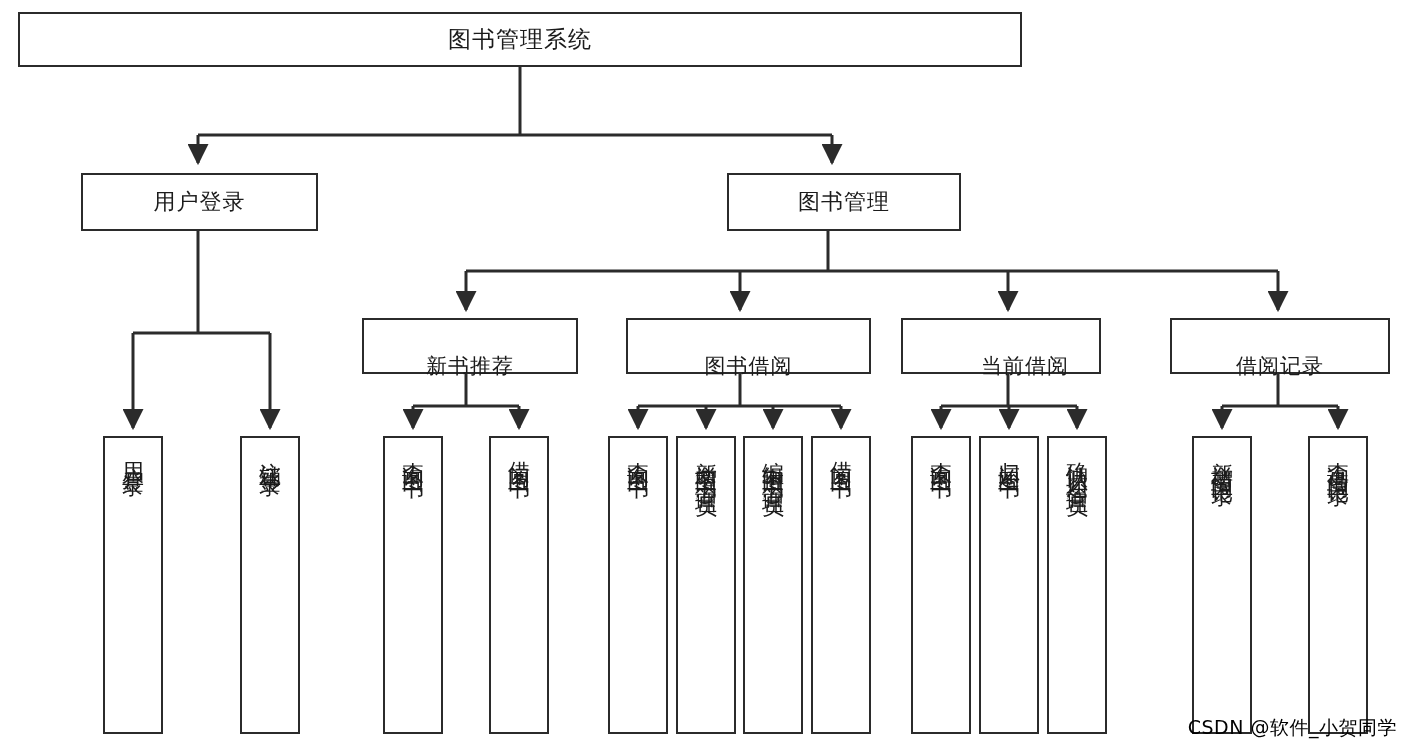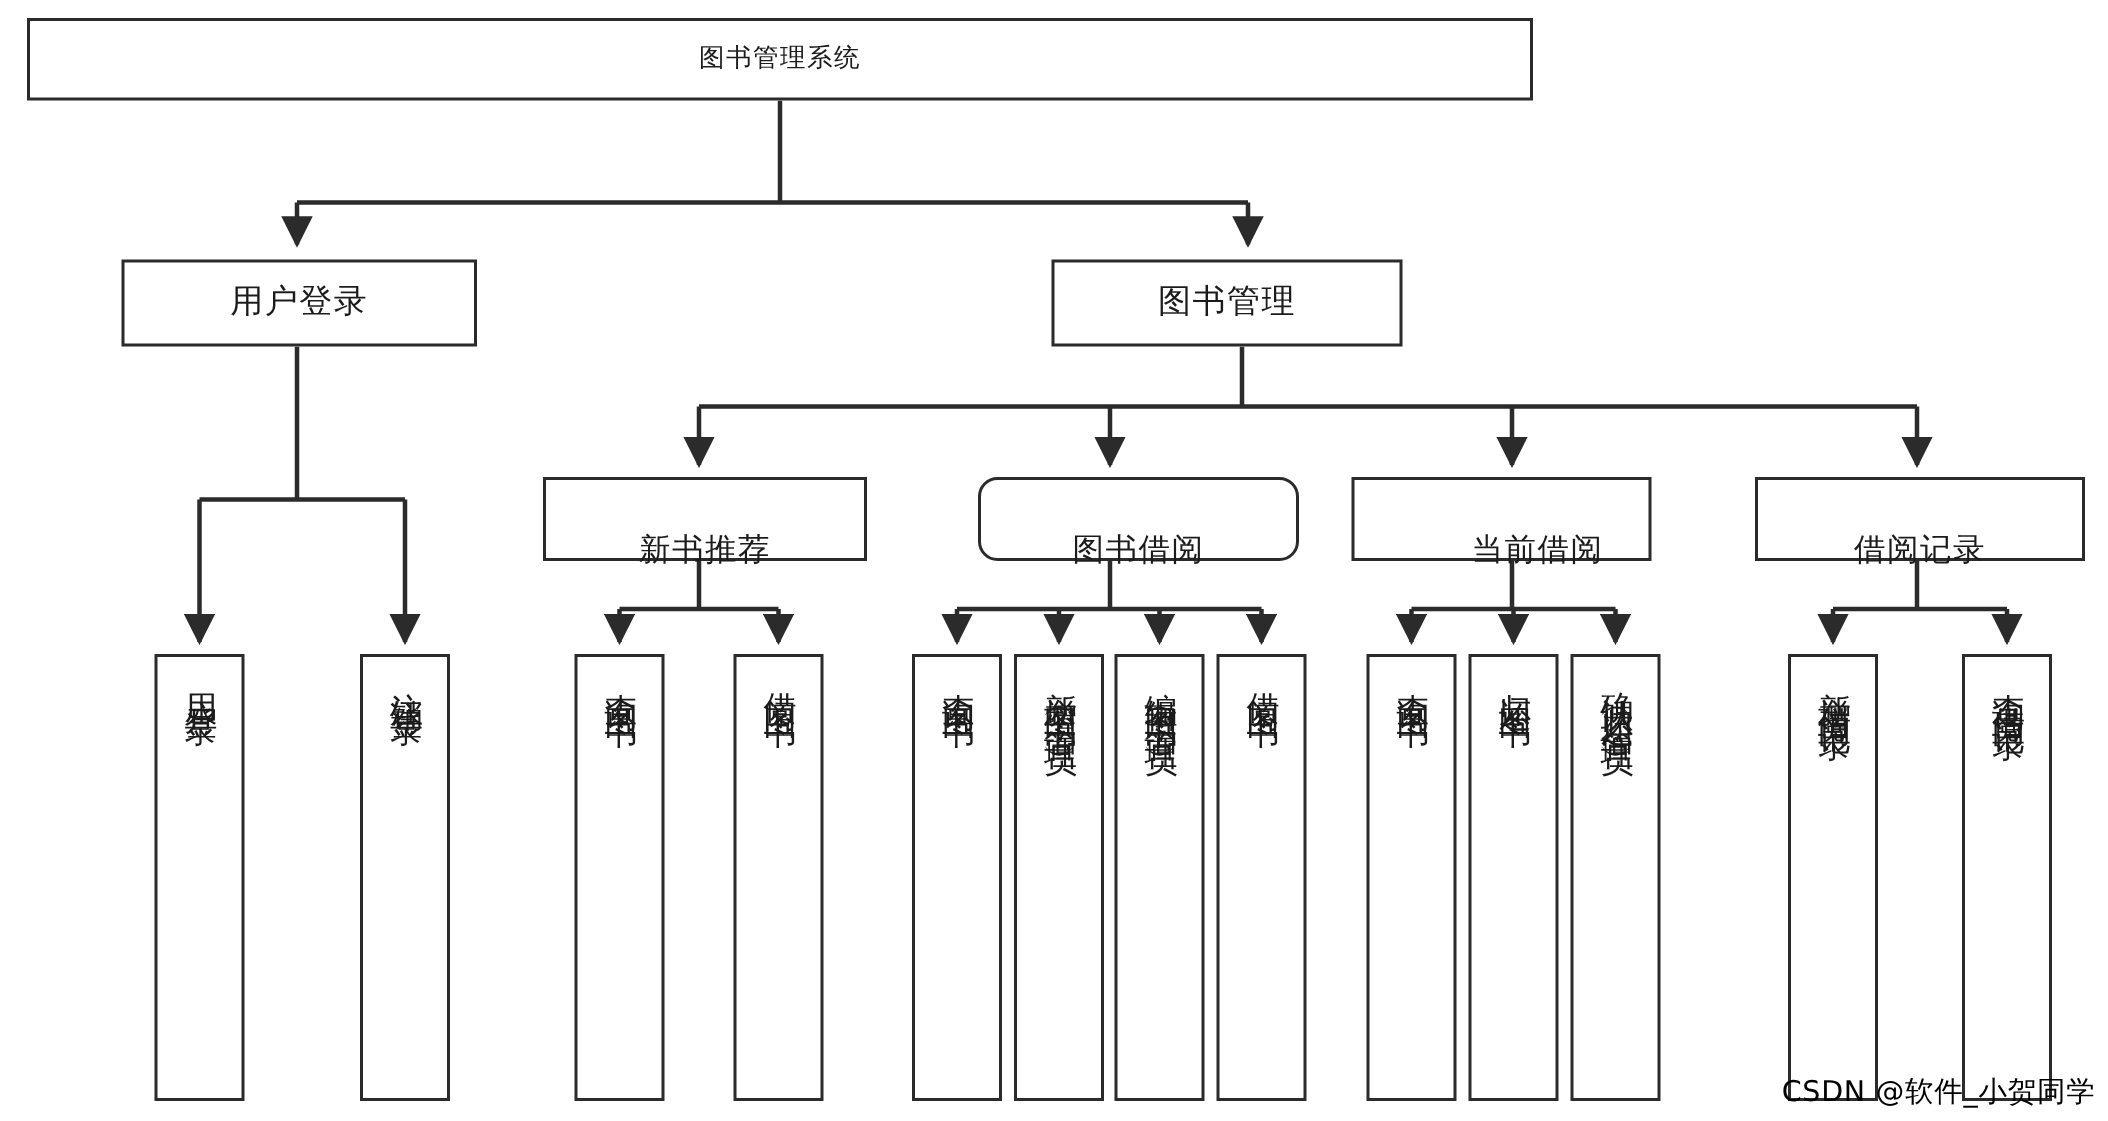--- a/index.html
+++ b/index.html
@@ -34,21 +34,21 @@
     align-items: center;
     justify-content: center;
   }
   .node .label {
     color: #1b1b1b;
     letter-spacing: 1px;
     line-height: 1.18;
     text-align: center;
     white-space: pre;
   }
-  .node.root .label { font-size: 17px; }
+  .node.root .label { font-size: 23px; }
   .node.level2 .label { font-size: 22px; }
   .node.level3 .label { font-size: 21px; margin-top: 40px; }
   .node.leaf {
     align-items: flex-start;
     justify-content: center;
     padding-top: 6px;
   }
   .node.leaf .label {
     font-size: 22px;
     writing-mode: vertical-rl;
@@ -123,28 +123,28 @@
     </g>
   </svg>
 
   <div class="node root" style="left:18px; top:12px; width:1004px; height:55px;">
     <span class="label">图书管理系统</span>
   </div>
 
   <div class="node level2" style="left:81px; top:173px; width:237px; height:58px;">
     <span class="label">用户登录</span>
   </div>
-  <div class="node level2" style="left:701px; top:173px; width:234px; height:58px;">
+  <div class="node level2" style="left:727px; top:173px; width:234px; height:58px;">
     <span class="label">图书管理</span>
   </div>
 
   <div class="node level3" style="left:362px; top:318px; width:216px; height:56px;">
     <span class="label">新书推荐</span>
   </div>
-  <div class="node level3" style="left:652px; top:318px; width:214px; height:56px;border-radius:13px;">
+  <div class="node level3" style="left:626px; top:318px; width:245px; height:56px;">
     <span class="label">图书借阅</span>
   </div>
   <div class="node level3" style="left:901px; top:318px; width:200px; height:56px;padding-left:48px;">
     <span class="label">当前借阅</span>
   </div>
   <div class="node level3" style="left:1170px; top:318px; width:220px; height:56px;align-items:center;">
     <span class="label">借阅记录</span>
   </div>
 
   <div class="node leaf" style="left:103px; top:436px; width:60px; height:298px;">

